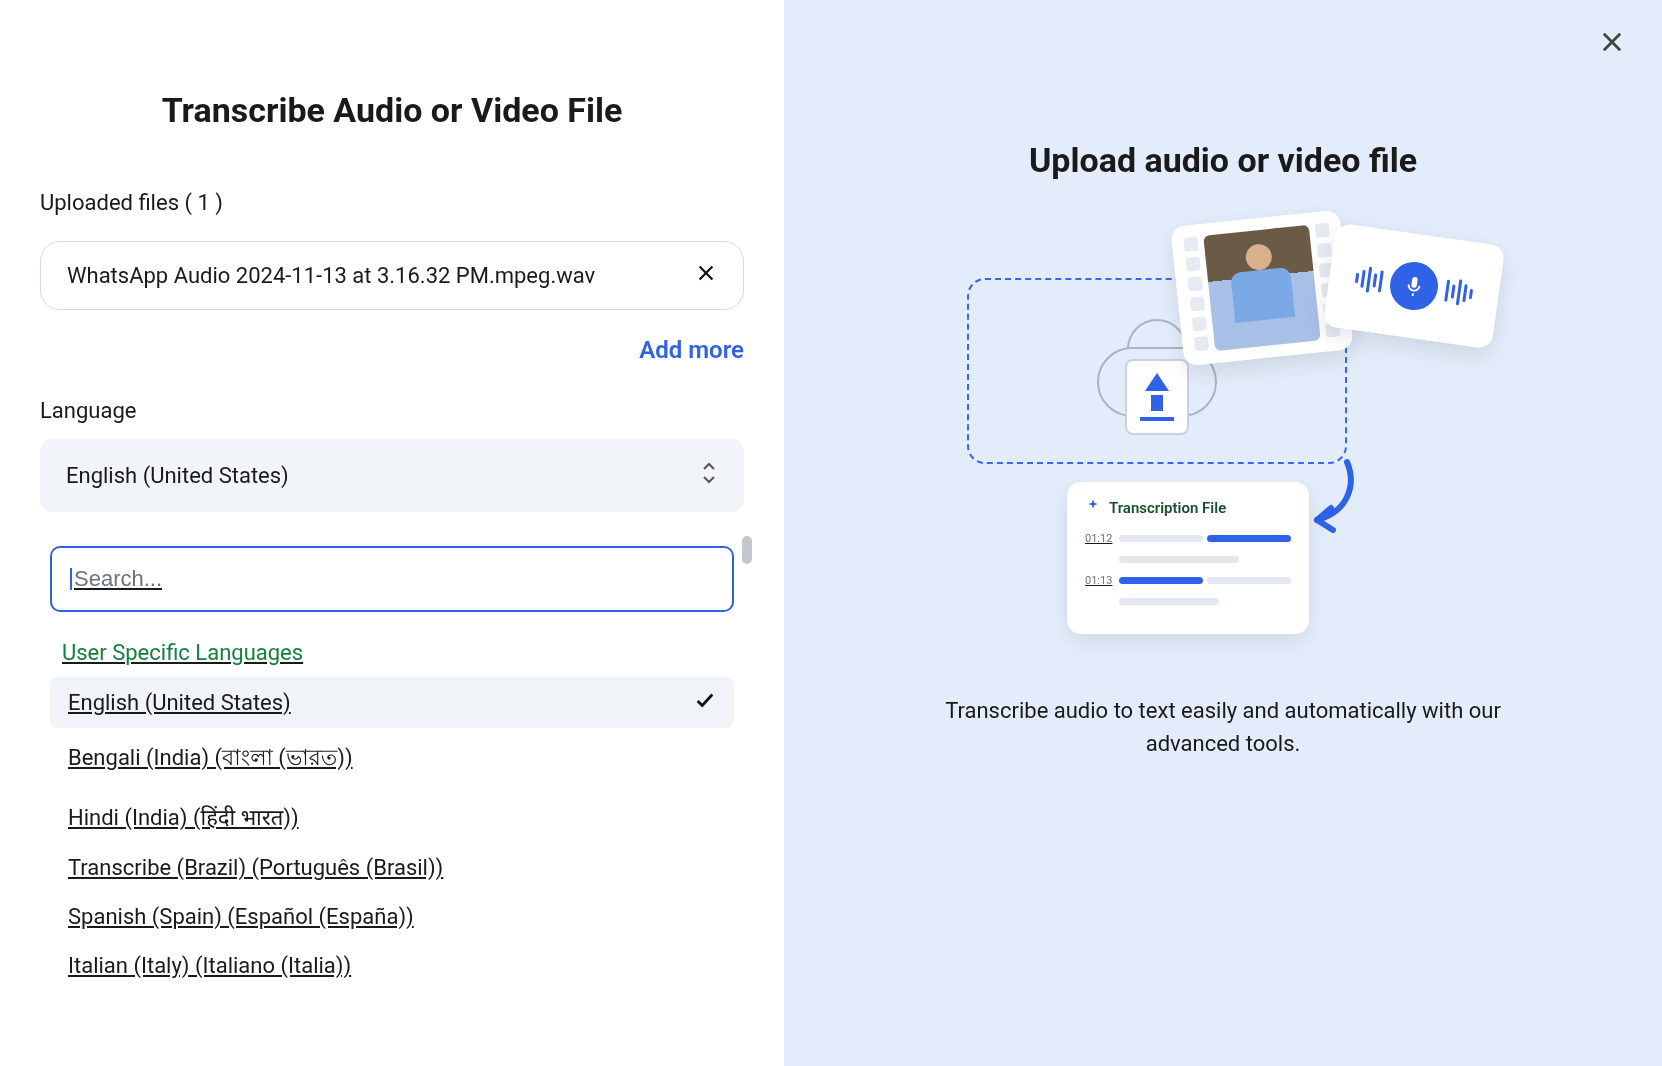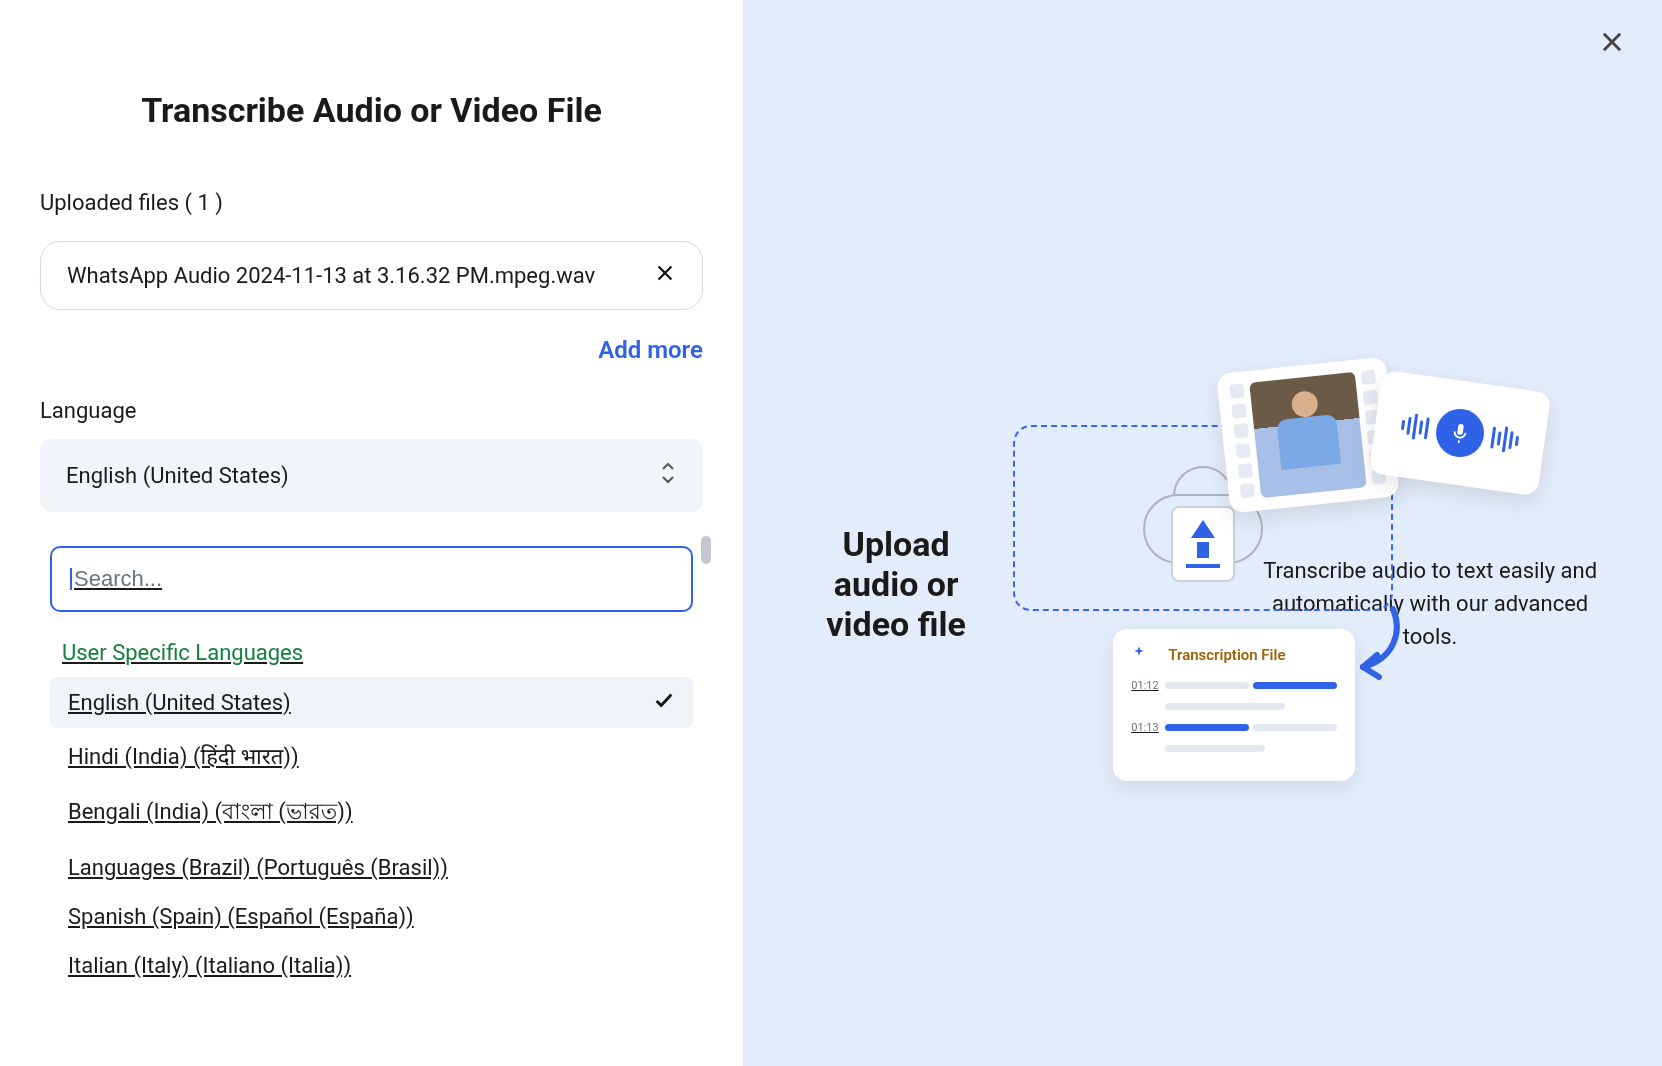--- a/index.html
+++ b/index.html
@@ -17,21 +17,21 @@
     width: 784px;
     padding: 90px 40px 0 40px;
     background: #fff;
   }
   .right-panel {
     flex: 1;
     background: #E3ECFA;
     position: relative;
     padding: 140px 60px 0 60px;
     display: flex;
-    flex-direction: row;
+    flex-direction: column;
     align-items: center;
   }
   .close-btn {
     position: absolute;
     top: 28px;
     right: 36px;
     cursor: pointer;
     color: #444;
   }
   .close-btn svg { width: 28px; height: 28px; stroke: #444; stroke-width: 2.4; }
@@ -262,21 +262,21 @@
 
   .transcript-card {
     position:absolute;
     top: 264px; left: 124px;
     width: 242px;
     background:#fff;
     border-radius: 14px;
     box-shadow: 0 8px 22px rgba(0,0,0,0.08);
     padding: 16px 18px 18px 18px;
   }
-  .tc-header { display:flex; align-items:center; gap:21px; font-weight:600; font-size:15px; color:#a16207; margin-bottom:14px;}
+  .tc-header { display:flex; align-items:center; gap:8px; font-weight:600; font-size:15px; color:#14532d; margin-bottom:14px;}
   .sparkle svg { width:16px; height:16px; fill:#2F62E6; }
   .tc-row { display:flex; align-items:center; gap:4px; margin-bottom:8px;text-decoration:underline; }
   .tc-time { font-size:11px; color:#6B7280; width:30px;}
   .tc-bar { height:7px; border-radius:4px; background:#E3E7EF; flex:1;}
   .tc-bar.blue { background:#2F62E6; }
   .tc-bar.short { max-width: 90px; }
   .tc-bar.med { max-width: 120px; }
 
   .description {
     font-size: 22px;
@@ -328,27 +328,27 @@
       <div class="section-header">User Specific Languages</div>
 
       <div id="lang-options">
           <div class="lang-option selected">
             <span>English (United States)</span>
             <span class="check-icon"><svg viewBox="0 0 24 24">
                 <polyline points="4,13 9,18 20,6"></polyline>
               </svg></span>
           </div>
           <div class="lang-option">
+            <span>Bengali (India) (বাংলা (ভারত))</span>
+          </div>
+          <div class="lang-option">
             <span>Hindi (India) (हिंदी भारत))</span>
           </div>
           <div class="lang-option">
-            <span>Bengali (India) (বাংলা (ভারত))</span>
-          </div>
-          <div class="lang-option">
-            <span>Languages (Brazil) (Português (Brasil))</span>
+            <span>Transcribe (Brazil) (Português (Brasil))</span>
           </div>
           <div class="lang-option">
             <span>Spanish (Spain) (Español (España))</span>
           </div>
           <div class="lang-option">
             <span>Italian (Italy) (Italiano (Italia))</span>
           </div>
         </div>
     </div>
   </div>

